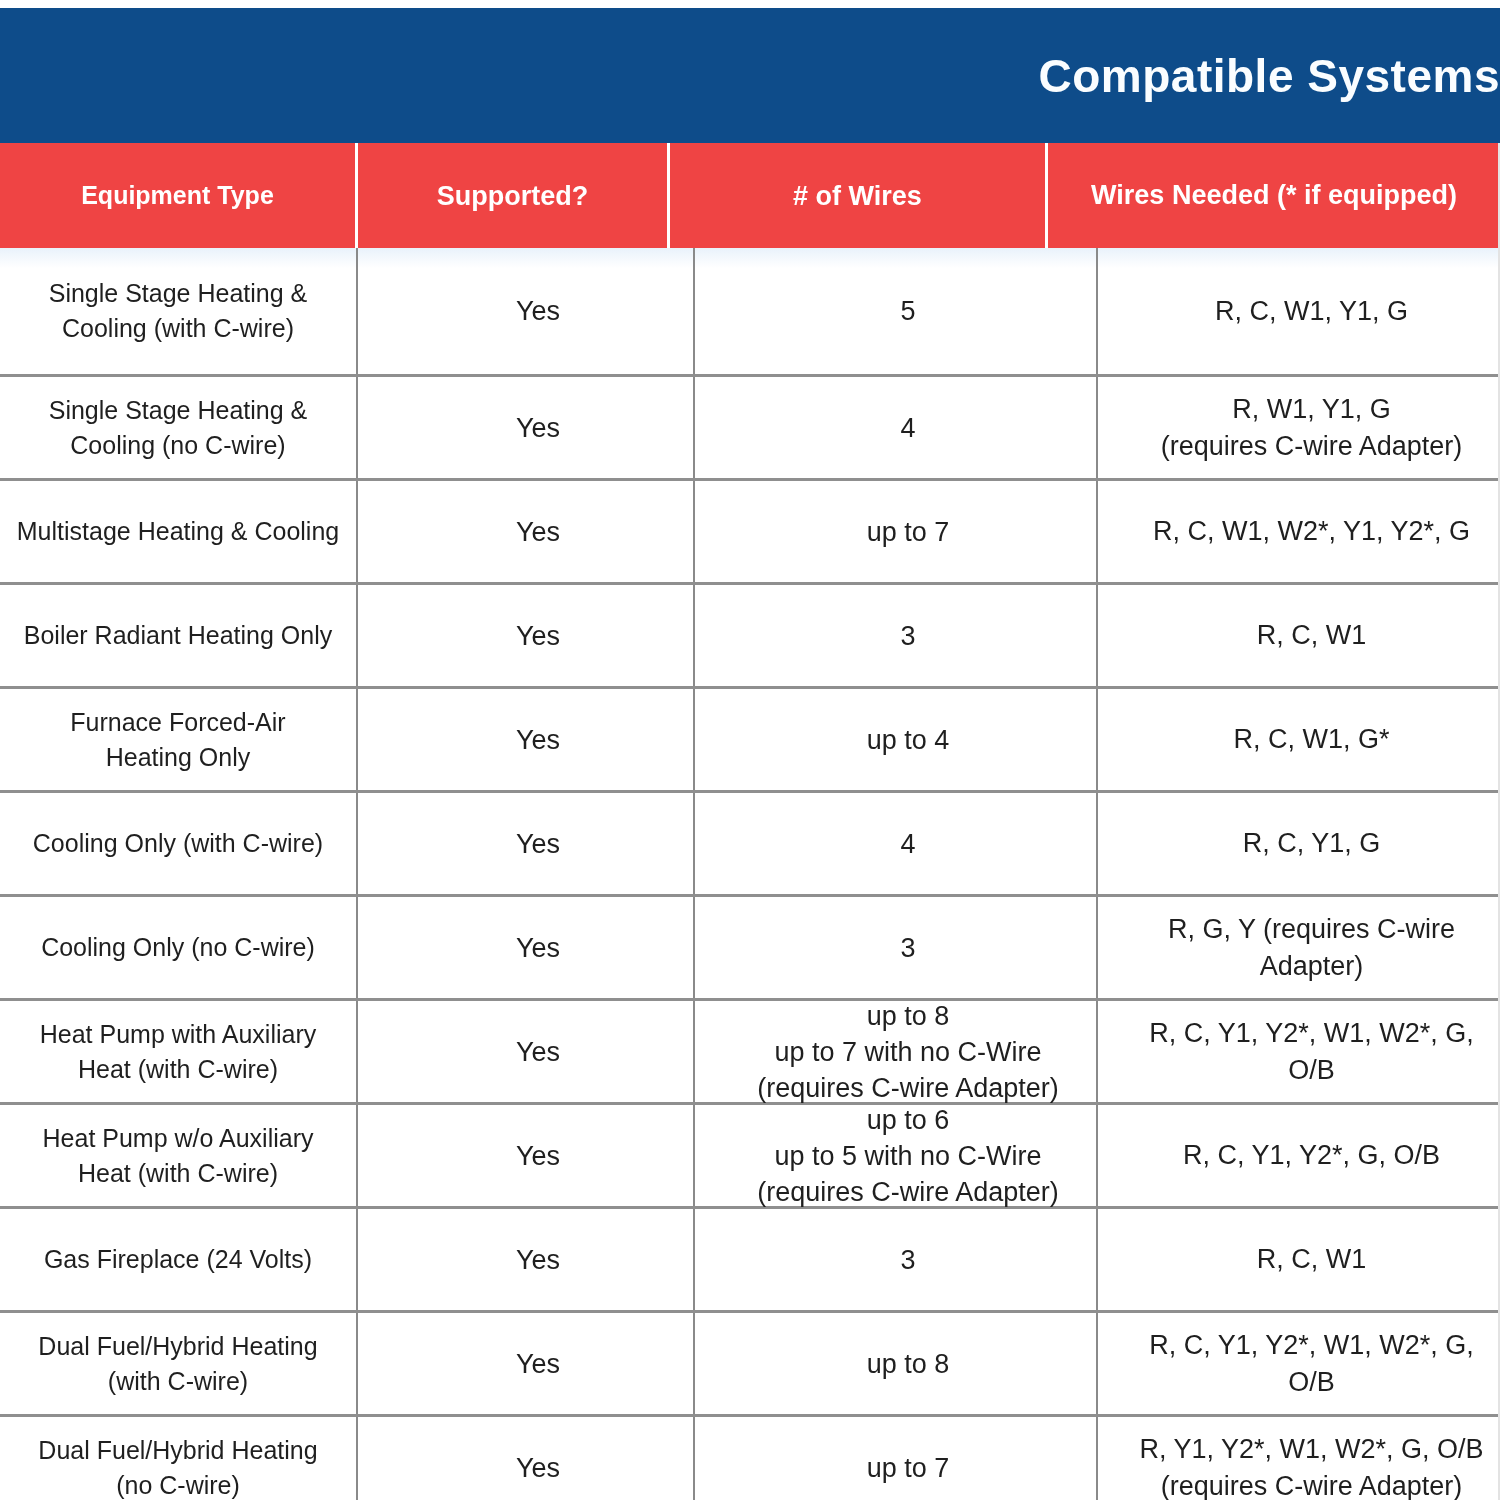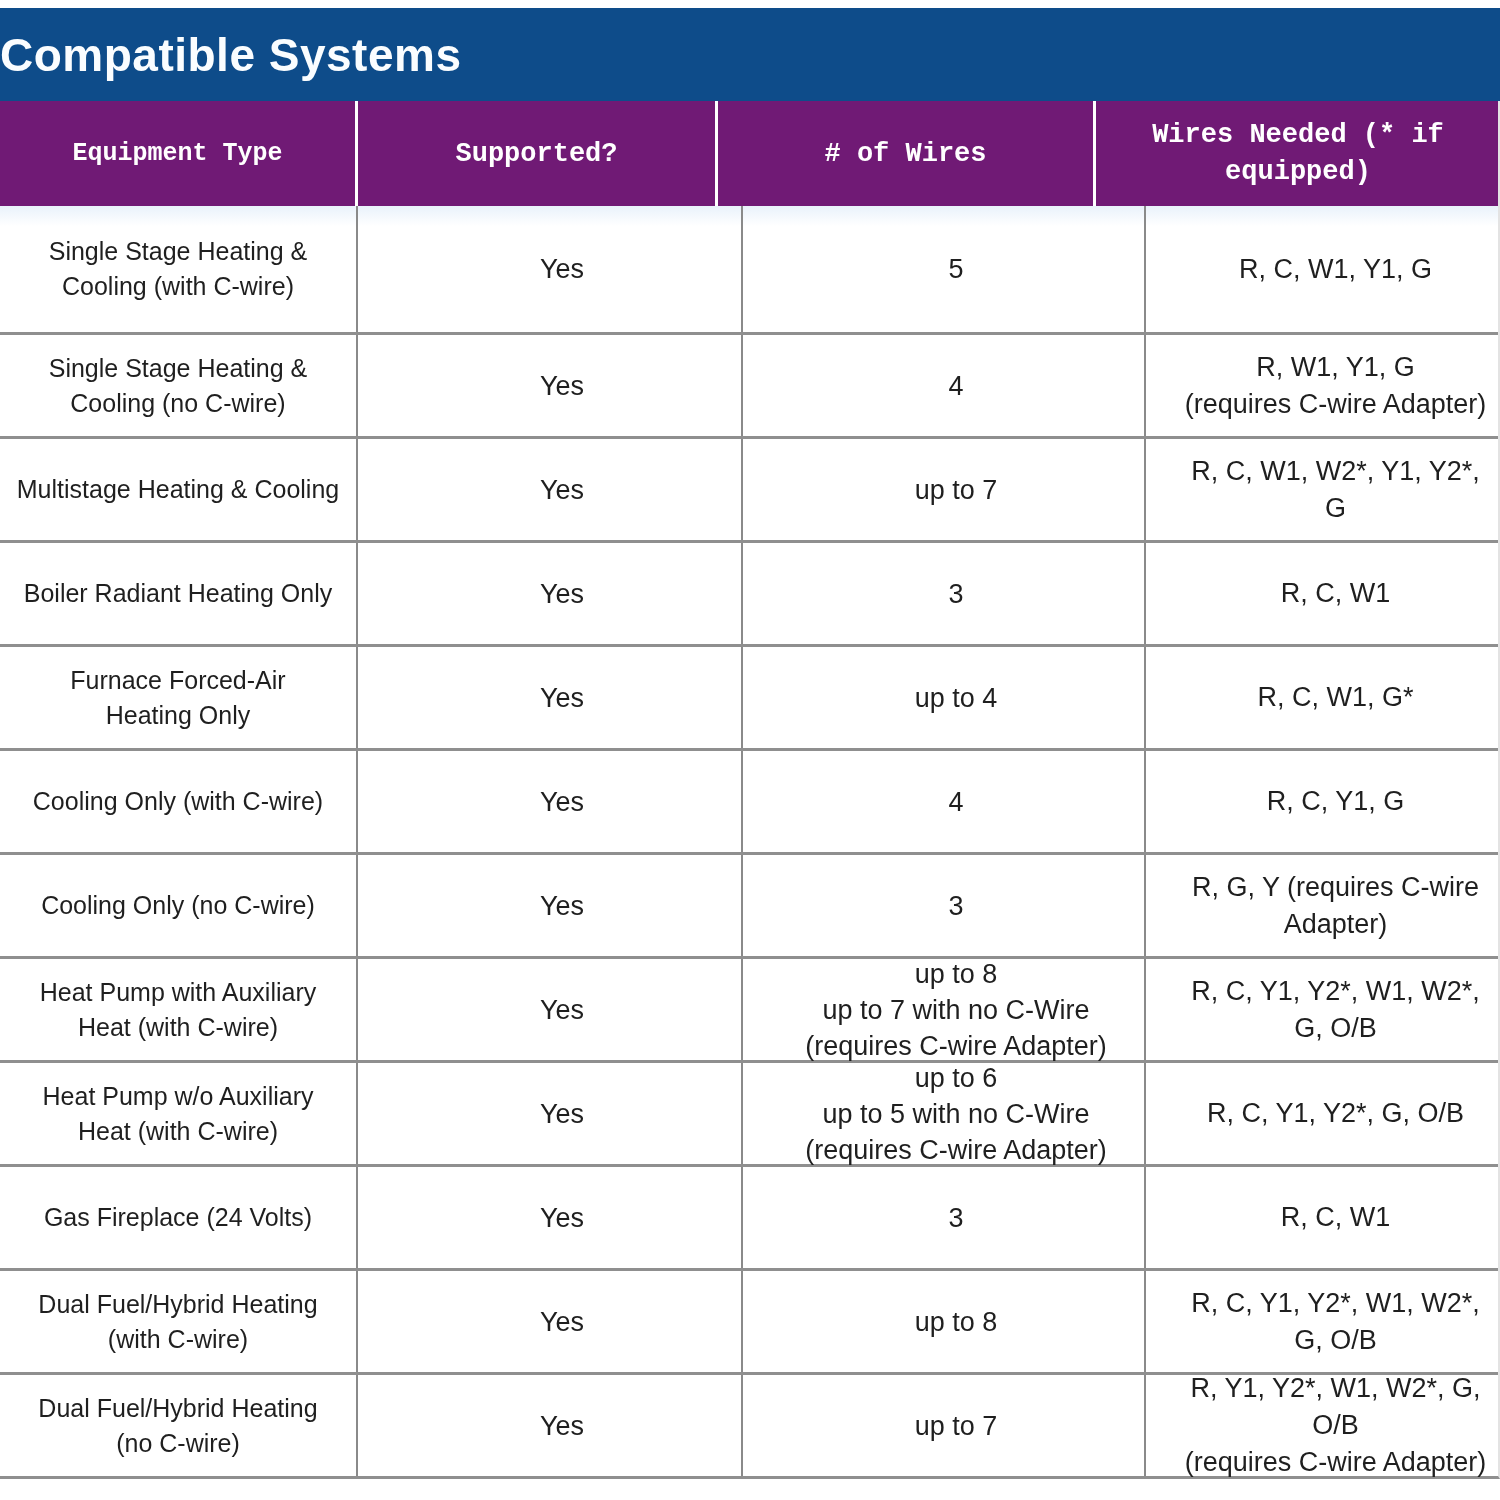--- a/index.html
+++ b/index.html
@@ -10,43 +10,42 @@
   }
   .page {
     width: 1500px;
     height: 1500px;
     background: #ffffff;
     padding-top: 8px;
     box-sizing: border-box;
     overflow: hidden;
   }
   .banner {
-    height: 93px;
+    height: 135px;
     background: #0E4C8A;
     display: flex;
     align-items: center;
-    justify-content: flex-start;
+    justify-content: flex-end;
   }
   .banner h1 {
     margin: 0;
     color: #FAFDFF;
     font-size: 46px;
     font-weight: bold;
     letter-spacing: 0.5px;
   }
   .table {
     border-bottom: 3px solid #8F8F8F;
     border-right: 2px solid #E3E3E3;
     box-sizing: border-box;
   }
   .hrow {
     display: flex;
     height: 105px;
-    background: #701a75;
-    font-family: Liberation Mono, monospace;
+    background: #ef4444;
   }
   .hcell {
     display: flex;
     align-items: center;
     justify-content: center;
     text-align: center;
     color: #FFFFFF;
     font-size: 28px;
     font-weight: bold;
     box-sizing: border-box;
@@ -69,21 +68,21 @@
     align-items: center;
     justify-content: center;
     text-align: center;
     color: #1F1F1F;
     box-sizing: border-box;
     padding: 0 10px;
     white-space: pre-line;
   }
   .cell:not(:last-child) { border-right: 2px solid #8A8A8A; }
   .c1 { width: 358px; font-size: 25px; line-height: 35px; }
-  .c2 { width: 360px; font-size: 27px; line-height: 36px; }
+  .c2 { width: 312px; font-size: 27px; line-height: 36px; }
   .c3 { width: 378px; font-size: 27px; line-height: 36px; }
   .c4 { flex: 1; font-size: 27px; line-height: 37px; padding-left: 12px; }
 </style>
 </head>
 <body>
 
 <div class="page">
 
   <div class="banner">
     <h1>Compatible Systems</h1>

